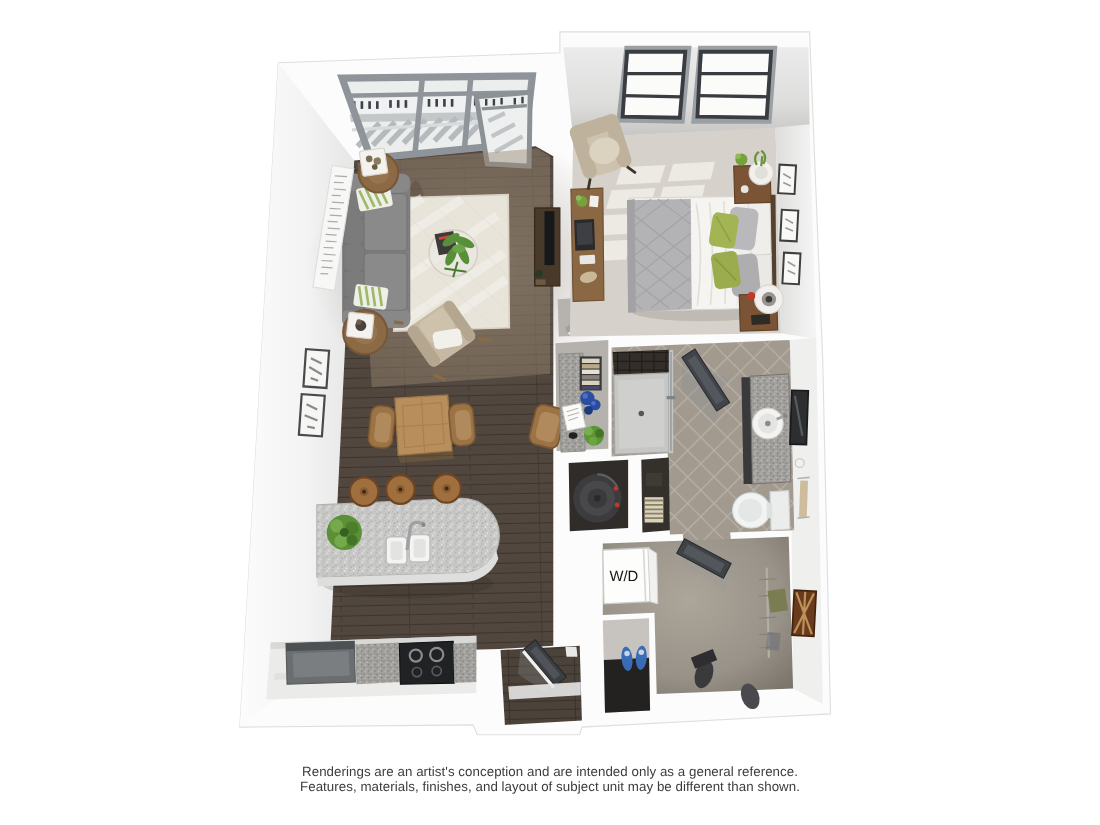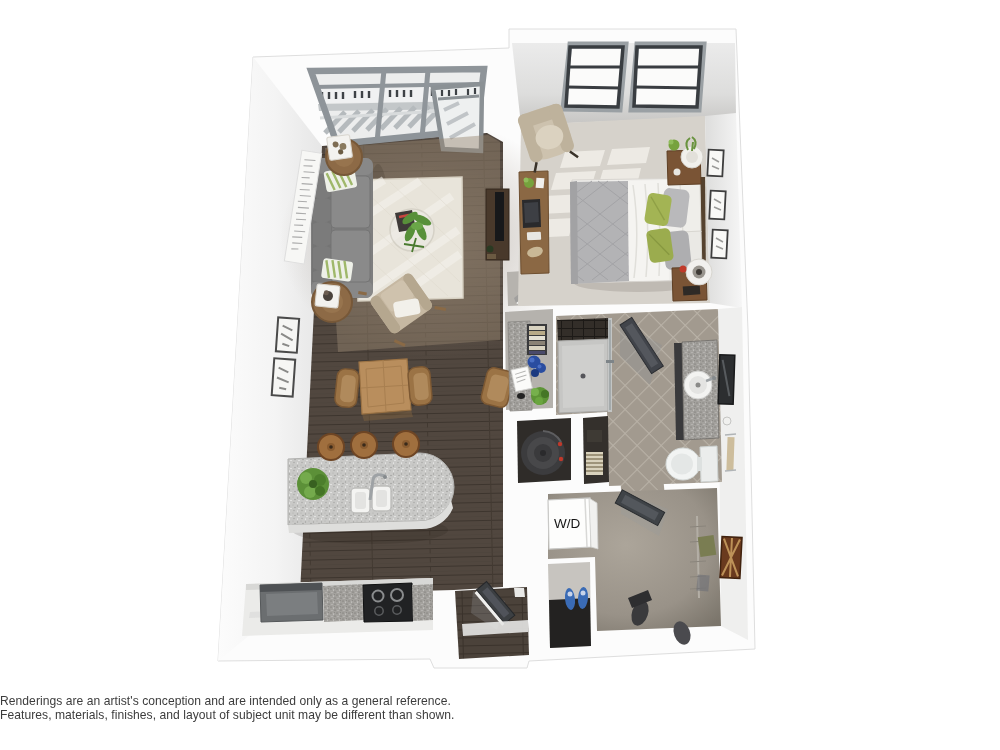--- a/index.html
+++ b/index.html
@@ -1,17 +1,17 @@
 <!DOCTYPE html>
 <html><head>
 <meta charset="utf-8">
 <style>
 html,body{margin:0;padding:0;background:#ffffff;width:1000px;height:750px;overflow:hidden;font-family:"Liberation Sans",sans-serif}
 #scene{position:absolute;left:0;top:0}
-.disc{position:absolute;left:0;top:694px;width:1000px;text-align:left;font-size:12.1px;line-height:14.4px;color:#3c3c3c;letter-spacing:0.05px}
+.disc{position:absolute;left:0;top:694px;width:1000px;text-align:center;font-size:12.1px;line-height:14.4px;color:#3c3c3c;letter-spacing:0.05px}
 </style>
 </head>
 <body>
 <svg id="scene" width="1000" height="750" viewBox="0 0 1000 750">
 <defs>
 <pattern id="wood" width="120" height="9" patternUnits="userSpaceOnUse" patternTransform="rotate(-1.2)">
   <rect width="120" height="9" fill="#51473f"></rect>
   <rect y="8" width="120" height="1" fill="#3d352e"></rect>
   <rect x="0" y="0" width="1" height="9" fill="#423931"></rect>
   <rect x="58" y="0" width="1" height="4.5" fill="#423931"></rect>

